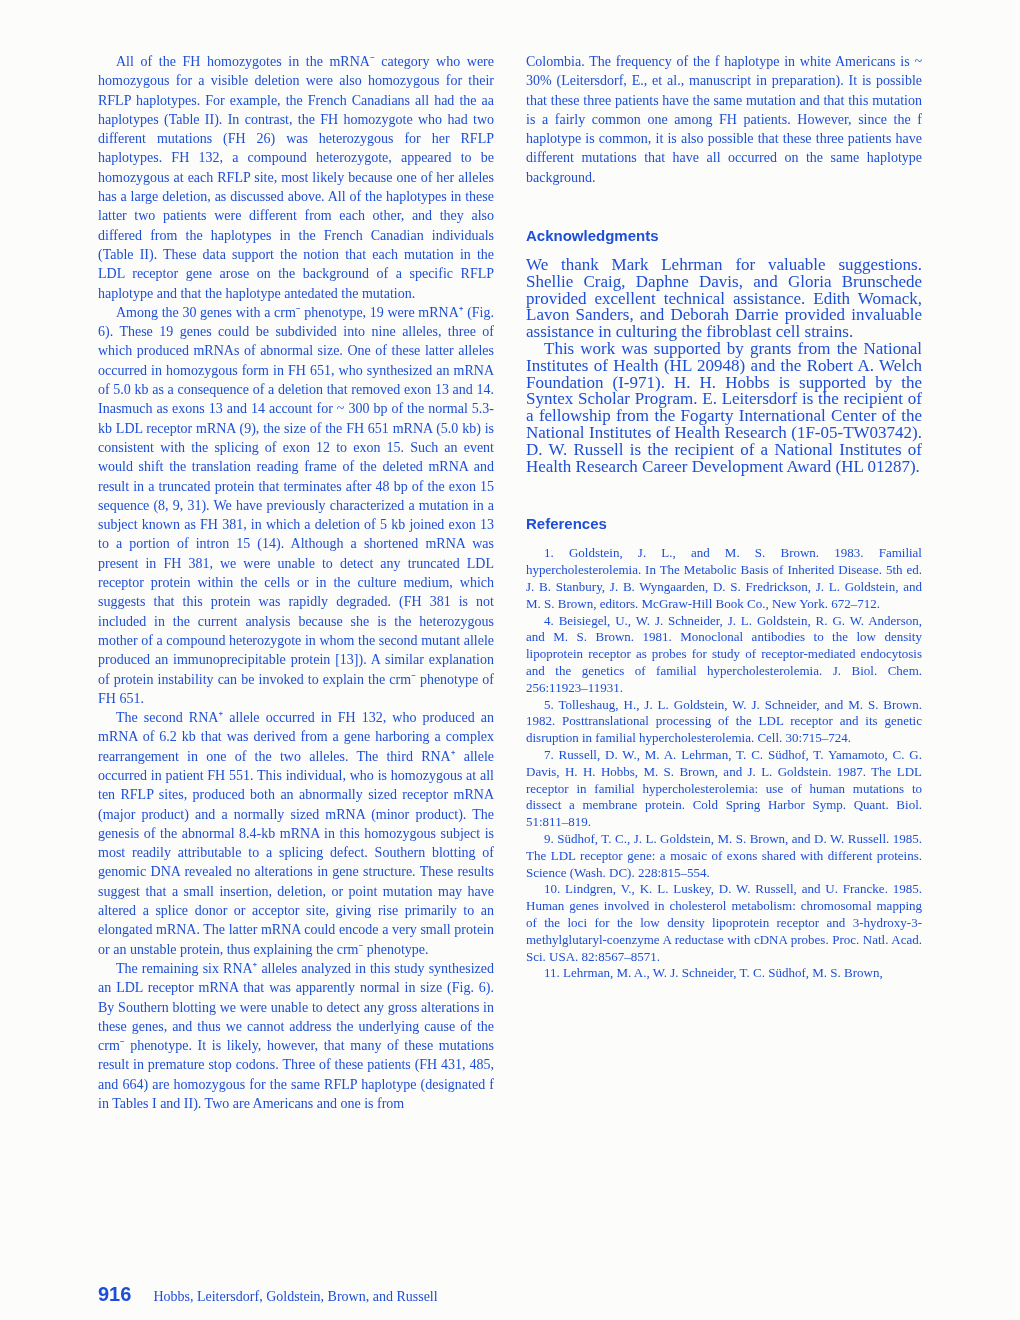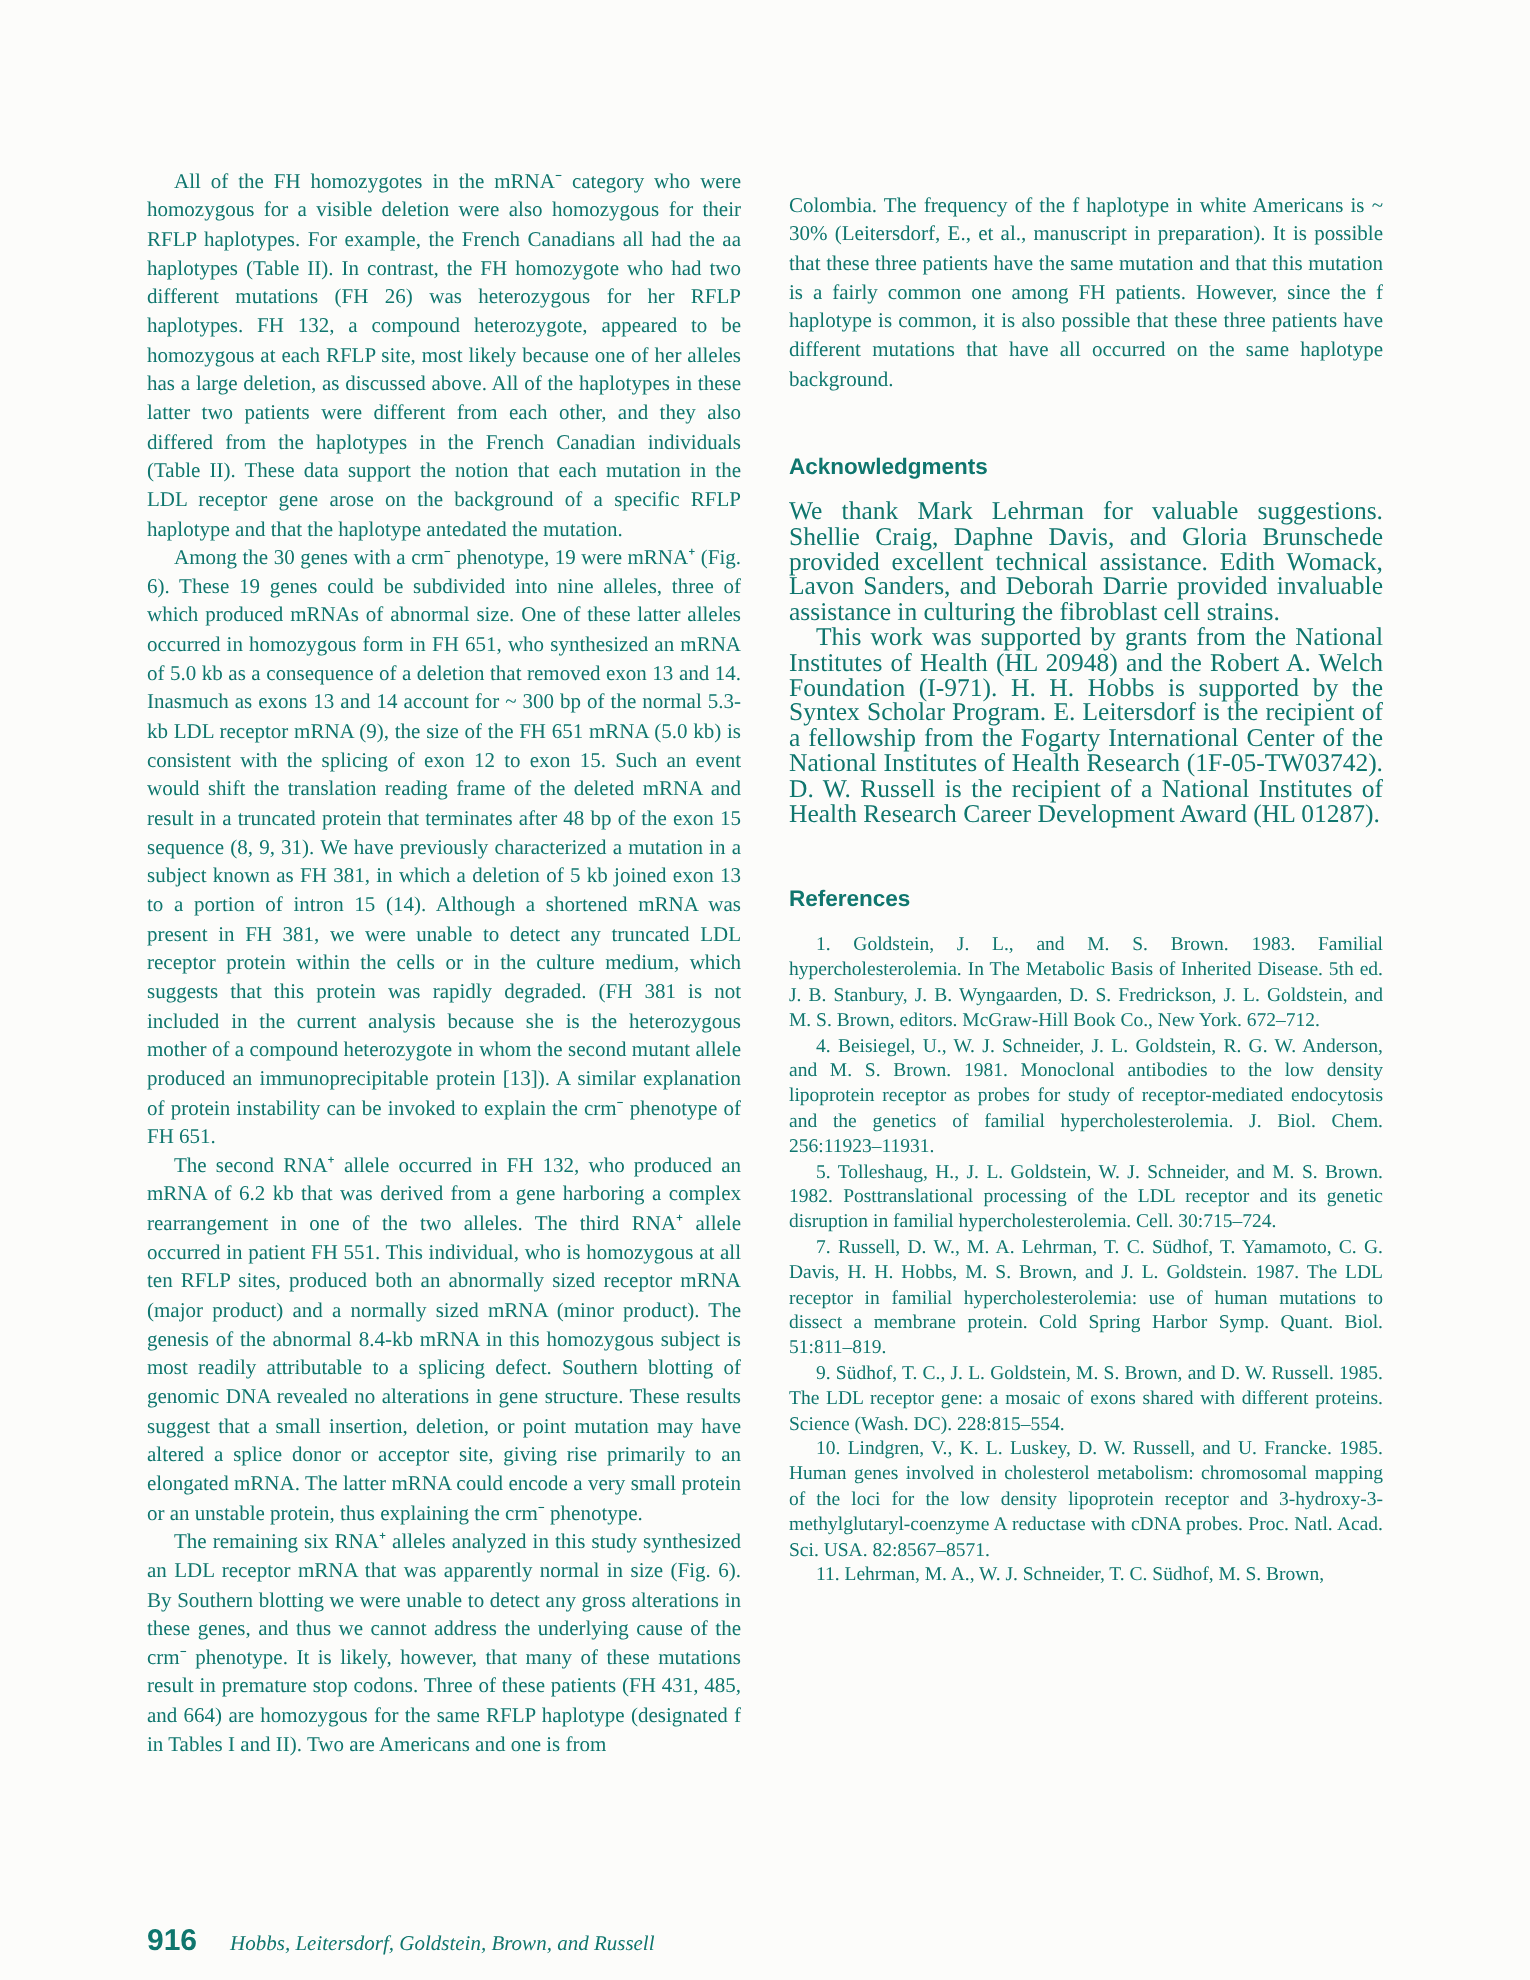--- a/index.html
+++ b/index.html
@@ -2,35 +2,35 @@
 <html><head>
 <meta charset="utf-8">
 <style>
   html, body { margin: 0; padding: 0; background: #e9e9e7; }
   .page {
     width: 1020px;
     height: 1320px;
     margin: 0 auto;
     background: #fcfcfa;
     box-sizing: border-box;
-    padding: 112px 98px 0 98px;
+    padding: 52px 98px 0 98px;
     position: relative;
     overflow: hidden;
     font-family: "Liberation Serif", serif;
-    color: #0f766e;
+    color: #1d4ed8;
   }
   .columns { display: flex; gap: 32px; }
   .col { width: 396px; text-align: justify; }
   .body-para {
     font-size: 14px;
     line-height: 19.3px;
     margin: 0;
   }
   .indent { text-indent: 18px; }
-  .no-indent { text-indent: 0; margin-top: 16px; }
+  .no-indent { text-indent: 0; }
   .section-heading {
     font-family: "Liberation Sans", sans-serif;
     font-size: 15px;
     font-weight: bold;
     margin: 40px 0 13px 0;
     text-align: left;
   }
   .small-para {
     font-size: 17px;
     line-height: 16.8px;
@@ -50,21 +50,20 @@
     display: flex;
     align-items: baseline;
     gap: 22px;
   }
   .page-number {
     font-family: "Liberation Sans", sans-serif;
     font-weight: bold;
     font-size: 20px;
   }
   .running-title {
-    font-style: italic;
     font-size: 14px;
   }
 </style>
 </head>
 <body>
 
 <div class="page">
   <div class="columns">
 
     <div class="col">

